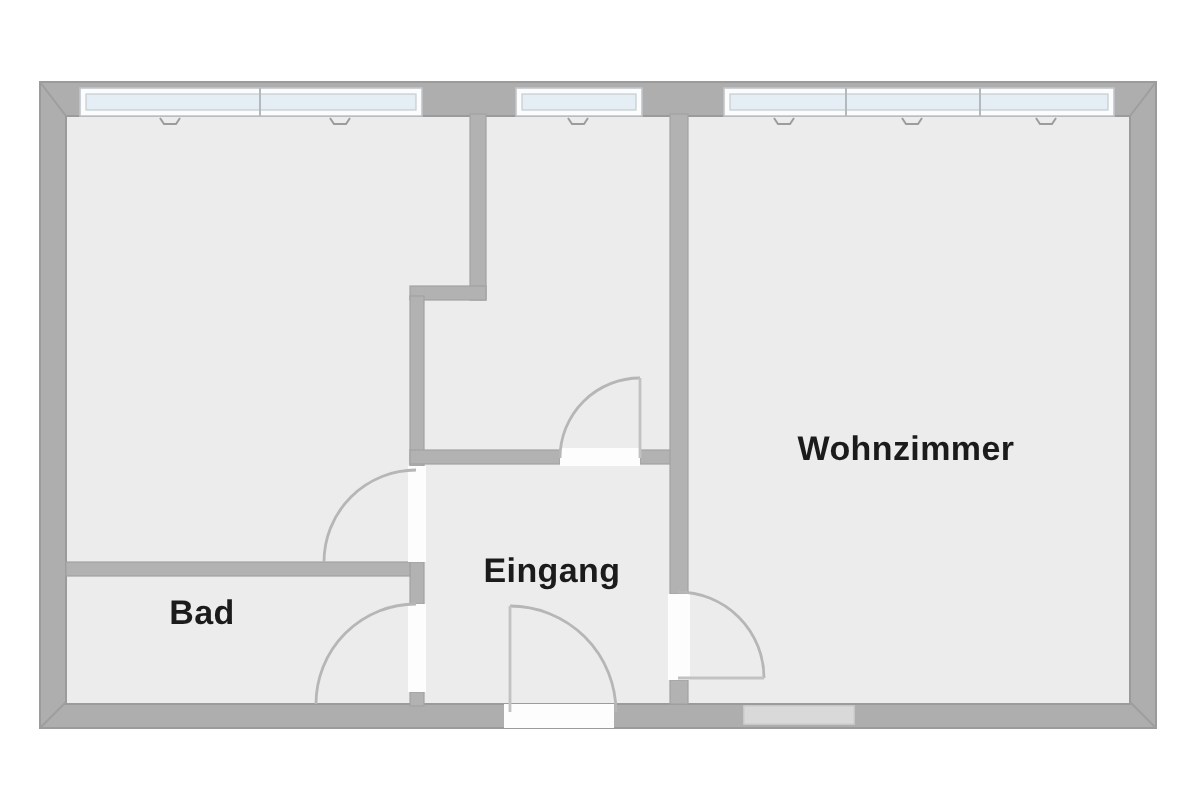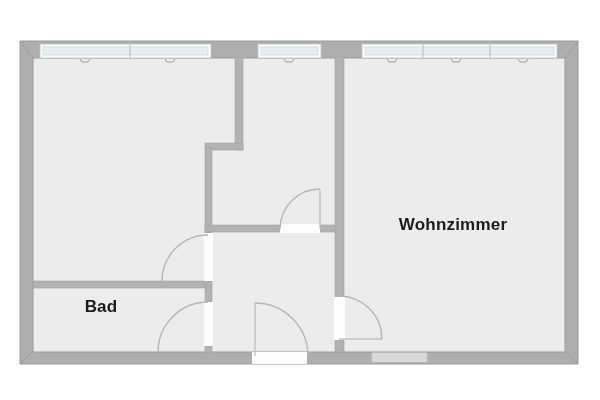--- a/index.html
+++ b/index.html
@@ -99,14 +99,15 @@
 
       <path d="M339,296 A43,43 0 0 1 382,339"></path>
       <line x1="339" y1="339" x2="382" y2="339" stroke="#c2c2c2"></line>
 
       <path d="M255,303 A53,53 0 0 1 308,356"></path>
       <line x1="255" y1="356" x2="255" y2="303" stroke="#c2c2c2"></line>
     </g>
   </svg>
 
   <div class="room-label" style="left:453px;top:213px;margin-top:12px;">Wohnzimmer</div>
+  <div class="room-label" style="left:276px;top:286px;">Eingang</div>
   <div class="room-label" style="left:101px;top:307px;">Bad</div>
 </div>
 
 </body></html>

